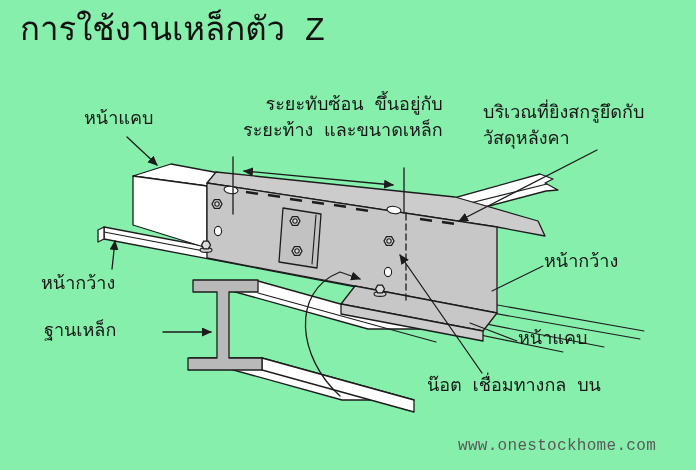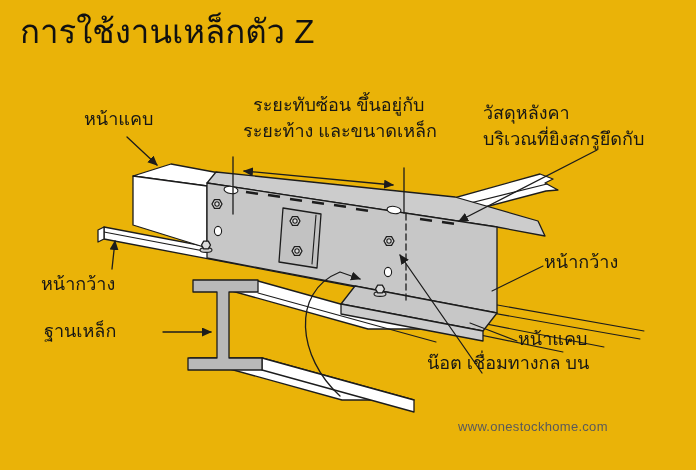--- a/index.html
+++ b/index.html
@@ -1,33 +1,33 @@
 <!DOCTYPE html>
 <html><head>
 <meta charset="utf-8">
 <style>
   html,body{margin:0;padding:0;background:#ffffff;}
   .stage{
-    position:relative;width:696px;height:470px;background:#eab308;overflow:hidden;
-    font-family:Liberation Sans, sans-serif;color:#1c1c1c;
+    position:relative;width:696px;height:470px;background:#86efac;overflow:hidden;
+    font-family:Liberation Mono, monospace;color:#1c1c1c;
   }
   .stage svg{position:absolute;left:0;top:0;}
   .page-title{
     position:absolute;left:20px;top:6px;font-size:33px;line-height:52px;
     font-weight:400;color:#111;white-space:nowrap;
   }
   .lbl{
     position:absolute;font-size:18px;line-height:26px;color:#161616;
     white-space:nowrap;
   }
   .lbl .ln{display:block;}
   .indent8{padding-left:8px;}
-  .indent10{padding-left:10px;}
+  .indent10{padding-left:10px;text-align:right;}
   .watermark{
-    position:absolute;left:458px;top:419px;font-size:13px;color:#5a5a5a;
+    position:absolute;left:458px;top:437px;font-size:16px;color:#5a5a5a;
     letter-spacing:.3px;white-space:nowrap;
   }
   
   .ln-art{stroke:#1c1c1c;stroke-width:1.3;fill:none;stroke-linejoin:round;stroke-linecap:round;}
   .f-white{fill:#ffffff;}
   .f-gray{fill:#c7c7c7;}
   .f-gray2{fill:#cccccc;}
   .f-beam{fill:#b9b9b9;}
   .f-plate{fill:#c2c2c2;}
   .f-bolt{fill:#dcdcdc;}
@@ -157,39 +157,39 @@
   <div class="lbl" style="left:84px;top:106px">
     <span class="ln">หน้าแคบ</span>
   </div>
 
   <div class="lbl" style="left:243px;top:92px">
     <span class="ln indent10">ระยะทับซ้อน ขึ้นอยู่กับ</span>
     <span class="ln">ระยะท้าง และขนาดเหล็ก</span>
   </div>
 
   <div class="lbl" style="left:483px;top:100px">
+    <span class="ln">บริเวณที่ยิงสกรูยึดกับ</span>
     <span class="ln">วัสดุหลังคา</span>
-    <span class="ln">บริเวณที่ยิงสกรูยึดกับ</span>
   </div>
 
   <div class="lbl" style="left:41px;top:271px">
     <span class="ln">หน้ากว้าง</span>
   </div>
 
   <div class="lbl" style="left:44px;top:318px">
     <span class="ln">ฐานเหล็ก</span>
   </div>
 
   <div class="lbl" style="left:544px;top:249px">
     <span class="ln">หน้ากว้าง</span>
   </div>
 
   <div class="lbl" style="left:518px;top:326px">
     <span class="ln">หน้าแคบ</span>
   </div>
 
 
-  <div class="lbl" style="left:427px;top:350px">
+  <div class="lbl" style="left:427px;top:373px">
     <span class="ln">น๊อต เชื่อมทางกล บน</span>
   </div>
 
   <div class="watermark">www.onestockhome.com</div>
 </div>
 
 </body></html>

